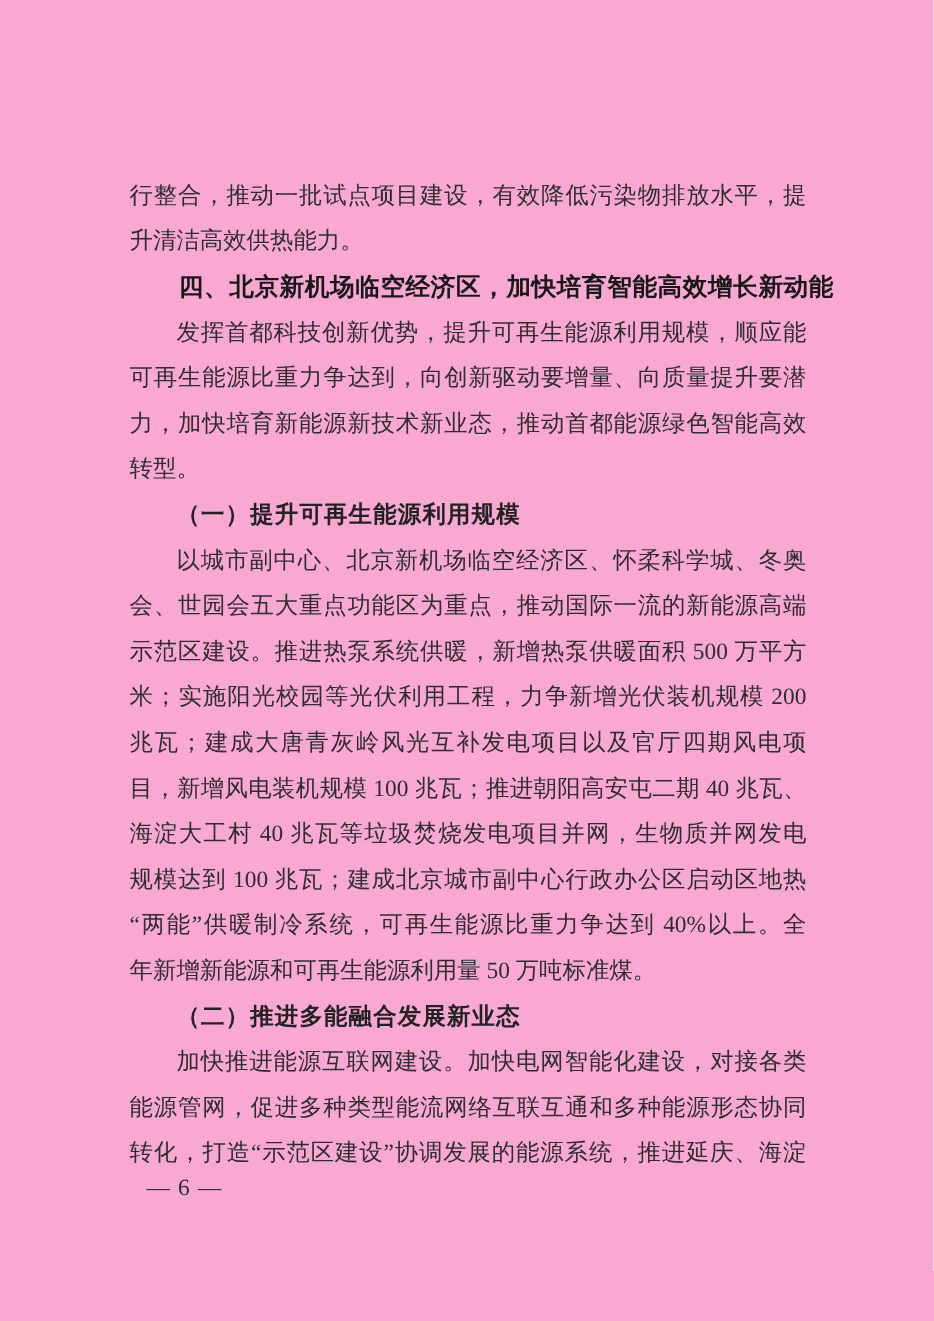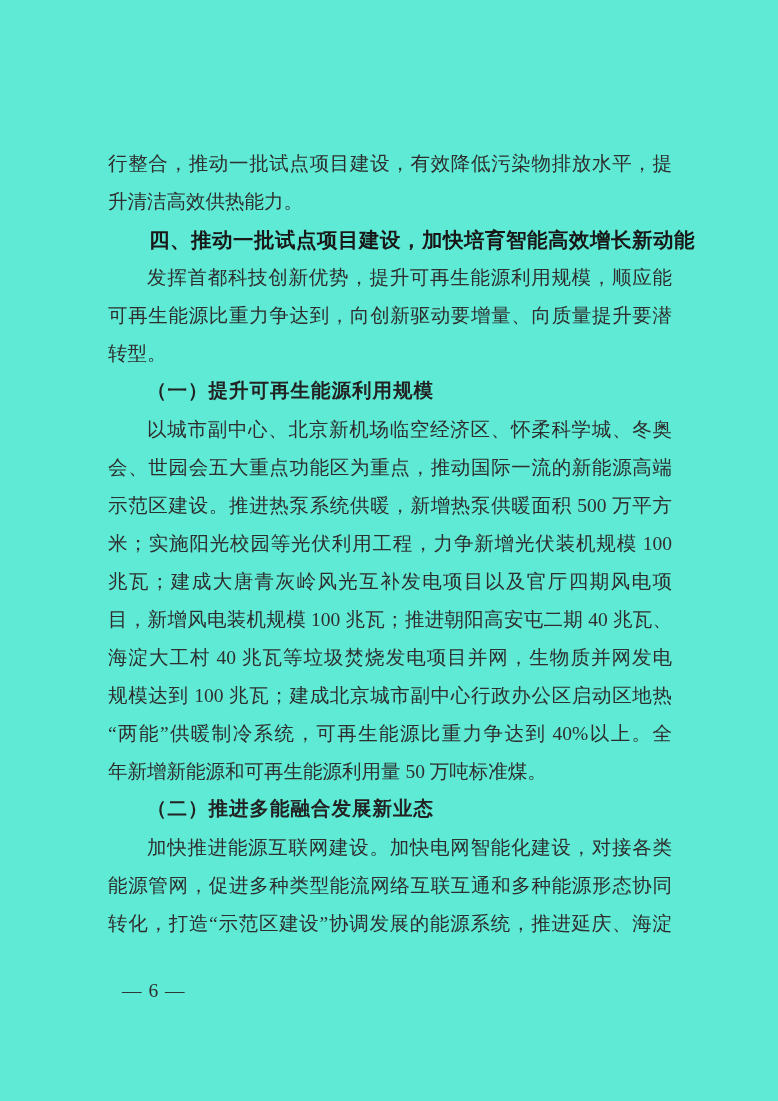--- a/index.html
+++ b/index.html
@@ -4,21 +4,21 @@
 <style>
   html, body {
     margin: 0;
     padding: 0;
     background: #fdfdfd;
   }
   .page {
     position: relative;
     width: 778px;
     height: 1101px;
-    background: #5eead4;
+    background: #f9a8d4;
     overflow: hidden;
     font-family: "Liberation Serif", "DejaVu Serif", serif;
     color: #2e2e2e;
   }
   .doc-body {
     position: absolute;
     left: 108px;
     top: 145px;
     width: 564px;
   }
@@ -66,29 +66,30 @@
     letter-spacing: 1px;
   }
 </style>
 </head>
 <body>
 
 <div class="page">
   <div class="doc-body">
       <div class="line body-line fill">行整合，推动一批试点项目建设，有效降低污染物排放水平，提</div>
       <div class="line body-line">升清洁高效供热能力。</div>
-      <div class="line heading">四、推动一批试点项目建设，加快培育智能高效增长新动能</div>
+      <div class="line heading">四、北京新机场临空经济区，加快培育智能高效增长新动能</div>
       <div class="line body-line indent fill">发挥首都科技创新优势，提升可再生能源利用规模，顺应能</div>
       <div class="line body-line fill">可再生能源比重力争达到，向创新驱动要增量、向质量提升要潜</div>
+      <div class="line body-line fill">力，加快培育新能源新技术新业态，推动首都能源绿色智能高效</div>
       <div class="line body-line">转型。</div>
       <div class="line subheading">（一）提升可再生能源利用规模</div>
       <div class="line body-line indent fill">以城市副中心、北京新机场临空经济区、怀柔科学城、冬奥</div>
       <div class="line body-line fill">会、世园会五大重点功能区为重点，推动国际一流的新能源高端</div>
       <div class="line body-line fill">示范区建设。推进热泵系统供暖，新增热泵供暖面积 500 万平方</div>
-      <div class="line body-line fill">米；实施阳光校园等光伏利用工程，力争新增光伏装机规模 100</div>
+      <div class="line body-line fill">米；实施阳光校园等光伏利用工程，力争新增光伏装机规模 200</div>
       <div class="line body-line fill">兆瓦；建成大唐青灰岭风光互补发电项目以及官厅四期风电项</div>
       <div class="line body-line fill">目，新增风电装机规模 100 兆瓦；推进朝阳高安屯二期 40 兆瓦、</div>
       <div class="line body-line fill">海淀大工村 40 兆瓦等垃圾焚烧发电项目并网，生物质并网发电</div>
       <div class="line body-line fill">规模达到 100 兆瓦；建成北京城市副中心行政办公区启动区地热</div>
       <div class="line body-line fill">“两能”供暖制冷系统，可再生能源比重力争达到 40%以上。全</div>
       <div class="line body-line">年新增新能源和可再生能源利用量 50 万吨标准煤。</div>
       <div class="line subheading">（二）推进多能融合发展新业态</div>
       <div class="line body-line indent fill">加快推进能源互联网建设。加快电网智能化建设，对接各类</div>
       <div class="line body-line fill">能源管网，促进多种类型能流网络互联互通和多种能源形态协同</div>
       <div class="line body-line fill">转化，打造“示范区建设”协调发展的能源系统，推进延庆、海淀</div>

